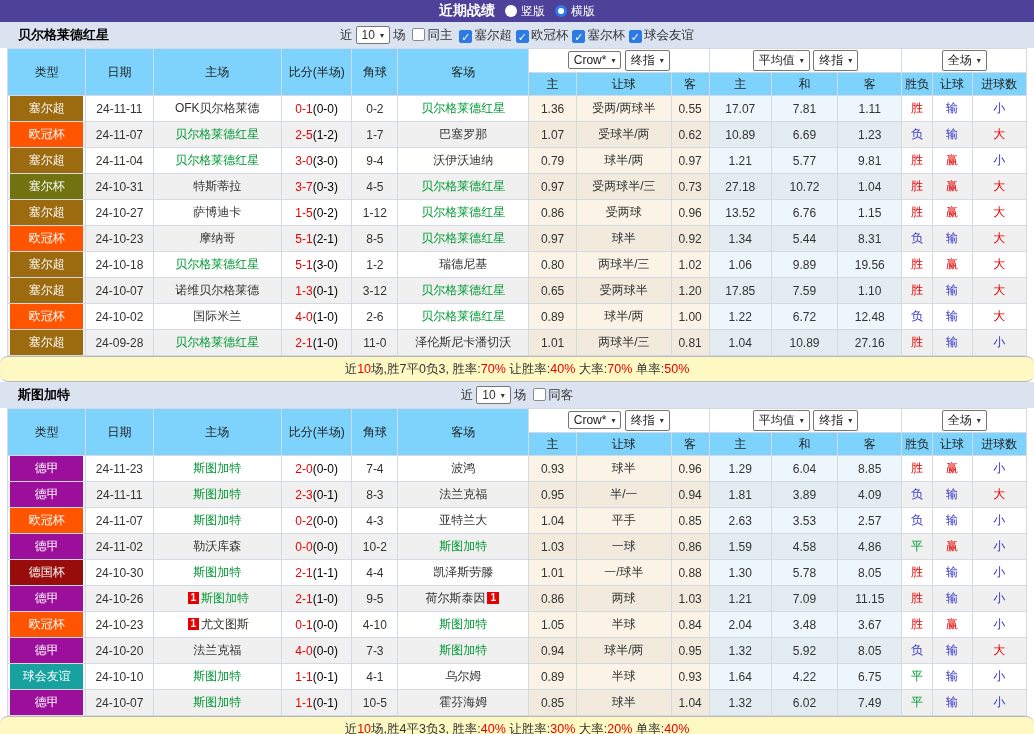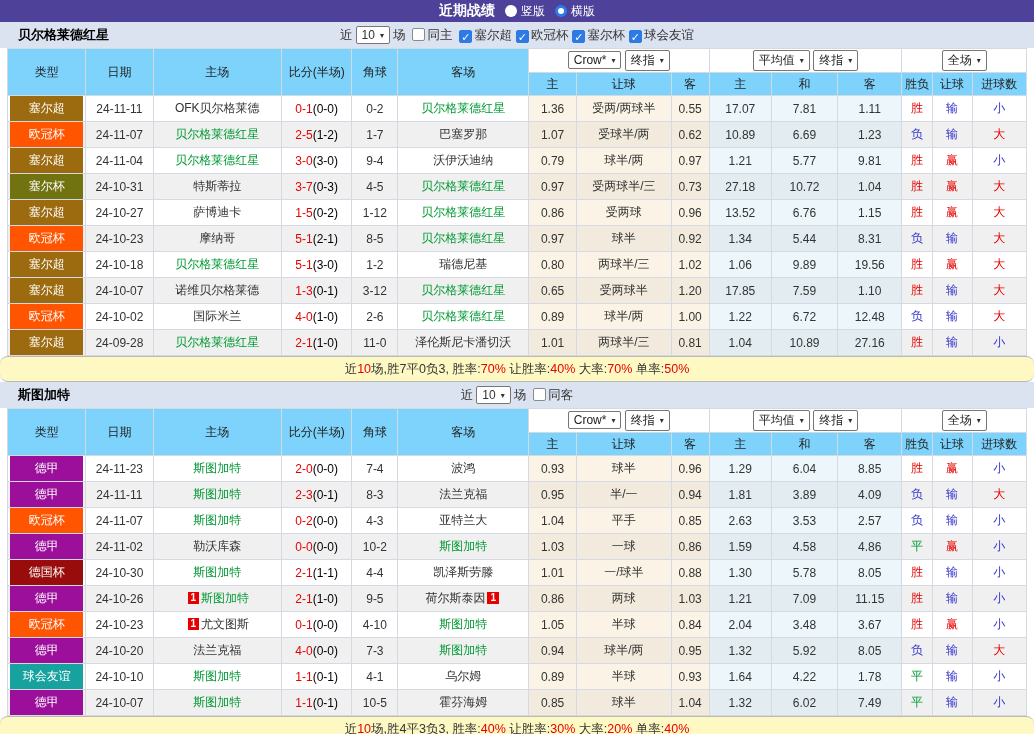--- a/index.html
+++ b/index.html
@@ -568,21 +568,21 @@
           <td class="c-date">24-10-10</td>
           <td class="c-home"><span class="focus">斯图加特</span></td>
           <td class="c-score"><span class="sc">1-1</span><span class="half">(0-1)</span></td>
           <td class="c-corner">4-1</td>
           <td class="c-away"><span class="team">乌尔姆</span></td>
           <td class="c-odds">0.89</td>
           <td class="c-odds">半球</td>
           <td class="c-odds">0.93</td>
           <td class="c-avg">1.64</td>
           <td class="c-avg">4.22</td>
-          <td class="c-avg">1.78</td>
+          <td class="c-avg">6.75</td>
           <td class="c-res"><span style="color:#009933">平</span></td>
           <td class="c-res"><span style="color:#3333CC">输</span></td>
           <td class="c-res"><span style="color:#3333CC">小</span></td>
         </tr>
         <tr>
           <td class="c-type">
             <span class="badge" style="background:#9B0F9B">德甲</span>
           </td>
           <td class="c-date">24-10-07</td>
           <td class="c-home"><span class="focus">斯图加特</span></td>

